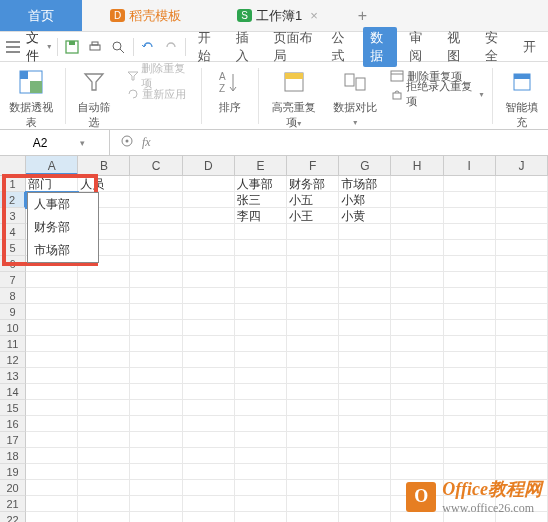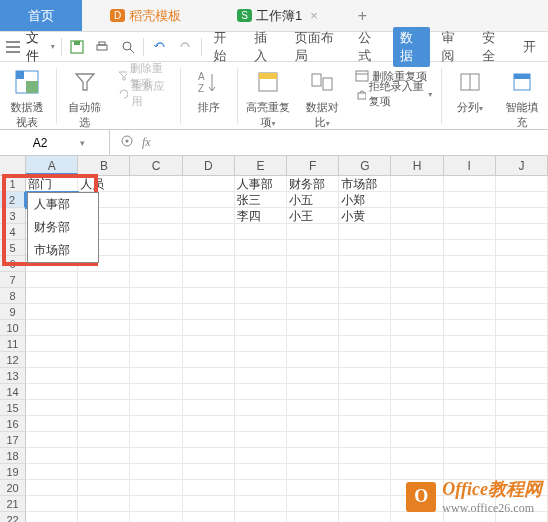--- a/index.html
+++ b/index.html
@@ -132,20 +132,21 @@
         <path d="M11,5 A4,4 0 0,0 3,5" fill="none" stroke="#bbb" stroke-width="1.3"></path>
       </svg>
     </span>
   <span class="sep"></span>
   <span class="ribbon-tab">开始</span>
   <span class="ribbon-tab">插入</span>
   <span class="ribbon-tab">页面布局</span>
   <span class="ribbon-tab">公式</span>
   <span class="ribbon-tab active">数据</span>
   <span class="ribbon-tab">审阅</span>
+  <span class="ribbon-tab">视图</span>
   <span class="ribbon-tab">安全</span>
   <span class="ribbon-tab">开</span>
 </div>
 
 <div class="ribbon">
   <div class="ribbon-group big">
     <div class="icon">
         <svg width="26" height="26">
           <rect x="2" y="2" width="22" height="22" fill="none" stroke="#4a90d9"></rect>
           <rect x="2" y="2" width="8" height="8" fill="#4a90d9"></rect>
@@ -219,29 +220,20 @@
     <div class="row">
         <svg width="14" height="12">
           <rect x="3" y="5" width="8" height="6" fill="none" stroke="#888"></rect>
           <path d="M5,5 A2,2 0 0,1 9,5" fill="none" stroke="#888"></path>
         </svg>
         <span>拒绝录入重复项</span>
         <span class="dropdown-arrow">▾</span>
       </div>
   </div>
   <div class="ribbon-vsep"></div>
-  <div class="ribbon-group big">
-    <div class="icon">
-        <svg width="22" height="24">
-          <rect x="2" y="4" width="18" height="16" fill="none" stroke="#888"></rect>
-          <line x1="11" y1="4" x2="11" y2="20" stroke="#888"></line>
-        </svg>
-      </div>
-    <div class="lbl"><span>分列</span><span class="dropdown-arrow">▾</span></div>
-  </div>
   <div class="ribbon-group big">
     <div class="icon">
         <svg width="22" height="24">
           <rect x="3" y="4" width="16" height="16" fill="none" stroke="#4a90d9"></rect>
           <rect x="3" y="4" width="16" height="5" fill="#4a90d9"></rect>
         </svg>
       </div>
     <div class="lbl">智能填充</div>
   </div>
 </div>

